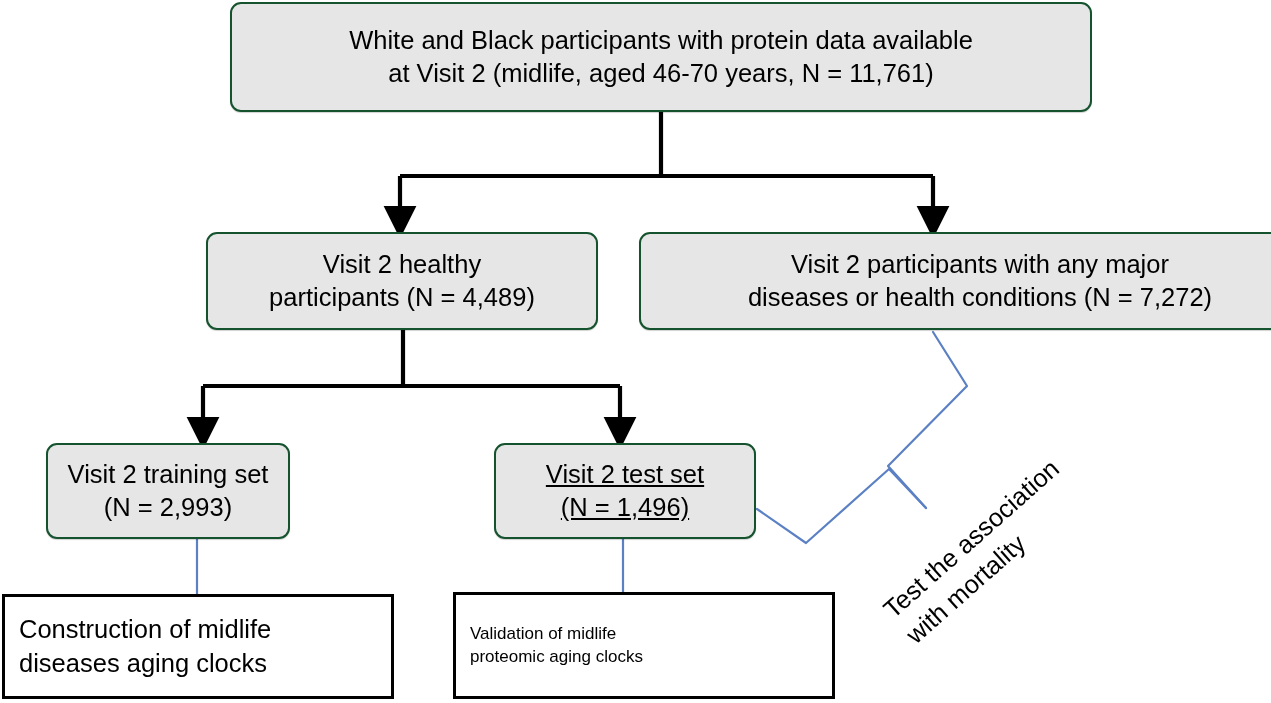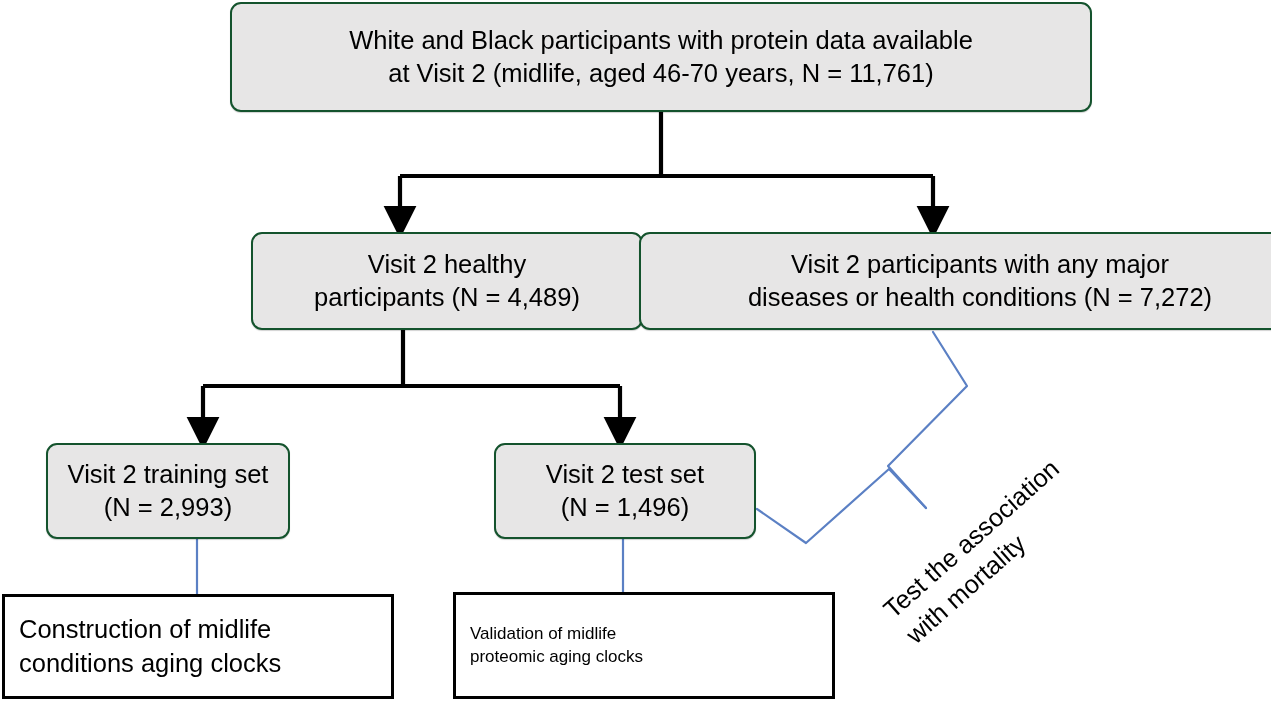--- a/index.html
+++ b/index.html
@@ -61,24 +61,24 @@
     color: #000000;
     line-height: 1.34;
     white-space: pre-line;
     text-align: left;
     transform-origin: 0 0;
     z-index: 4;
   }
 
   
   #node-root       { left: 230px;  top: 2px;   width: 862px; height: 110px; font-size: 25.5px; }
-  #node-healthy    { left: 206px;  top: 232px; width: 392px; height: 98px;  font-size: 25.5px; margin-left: 45px; }
+  #node-healthy    { left: 206px;  top: 232px; width: 392px; height: 98px;  font-size: 25.5px; }
   #node-diseased   { left: 639px;  top: 232px; width: 682px; height: 98px;  font-size: 25.5px; }
   #node-training   { left: 46px;   top: 443px; width: 244px; height: 96px;  font-size: 25.5px; }
-  #node-test       { left: 494px;  top: 443px; width: 262px; height: 96px;  font-size: 25.5px; }
+  #node-test       { left: 494px;  top: 443px; width: 262px; height: 96px;  font-size: 25.5px; text-decoration: underline; }
   #node-construct  { left: 2px;    top: 594px; width: 392px; height: 105px; font-size: 25.5px; }
   #node-validate   { left: 453px;  top: 592px; width: 382px; height: 107px; font-size: 17px; }
   #label-mortality { left: 876px;  top: 600px; font-size: 25.5px; transform: rotate(-41.5deg); }
 </style>
 </head>
 <body>
 
 <div id="canvas">
 
   <svg id="wires" viewBox="0 0 1271 703" width="1271" height="703" xmlns="http://www.w3.org/2000/svg">
@@ -130,21 +130,21 @@
 (N = 2,993)</span>
   </div>
 
   <div class="node rounded" id="node-test">
     <span class="txt">Visit 2 test set
 (N = 1,496)</span>
   </div>
 
   <div class="node plain" id="node-construct">
     <span class="txt">Construction of midlife
-conditions aging clocks</span>
+diseases aging clocks</span>
   </div>
 
   <div class="node plain" id="node-validate">
     <span class="txt">Validation of midlife
 proteomic aging clocks</span>
   </div>
 
   <div class="rot-label" id="label-mortality">Test the association
 with mortality</div>
 

